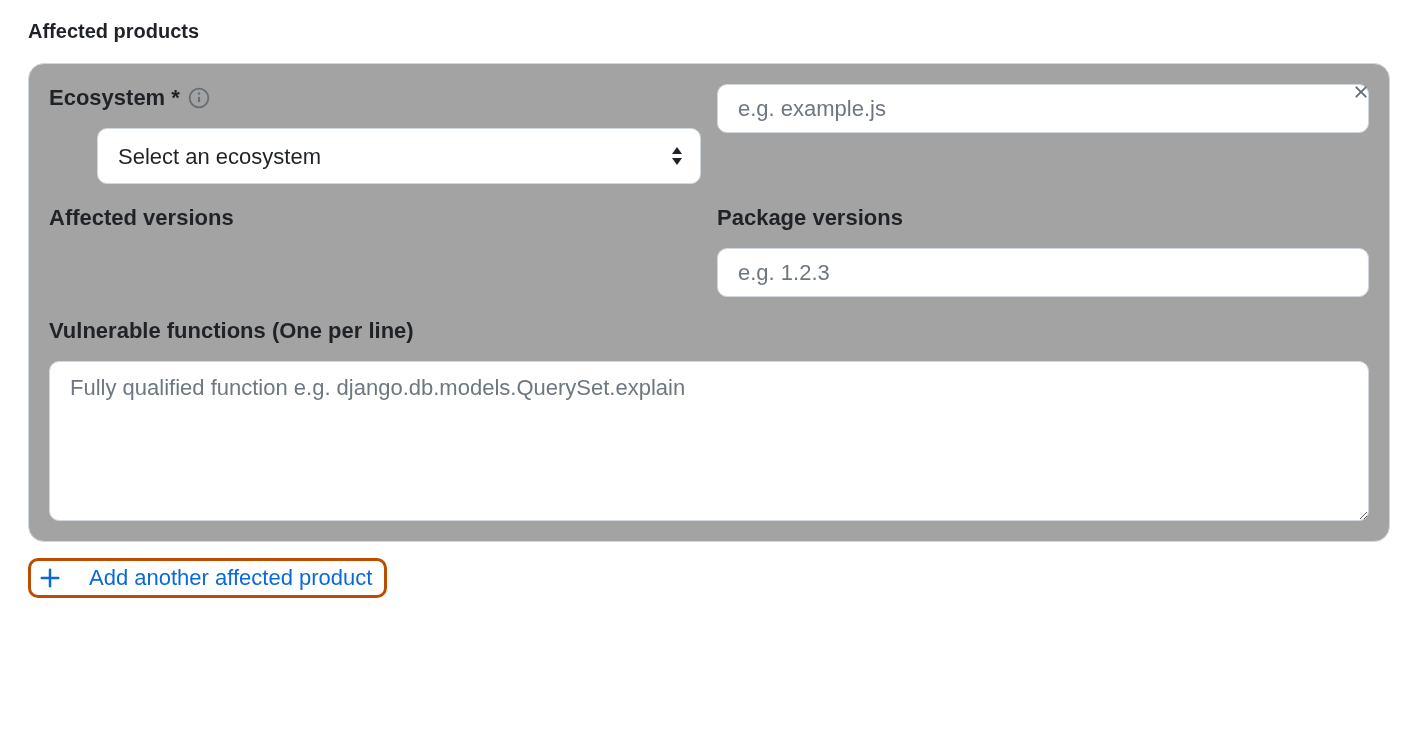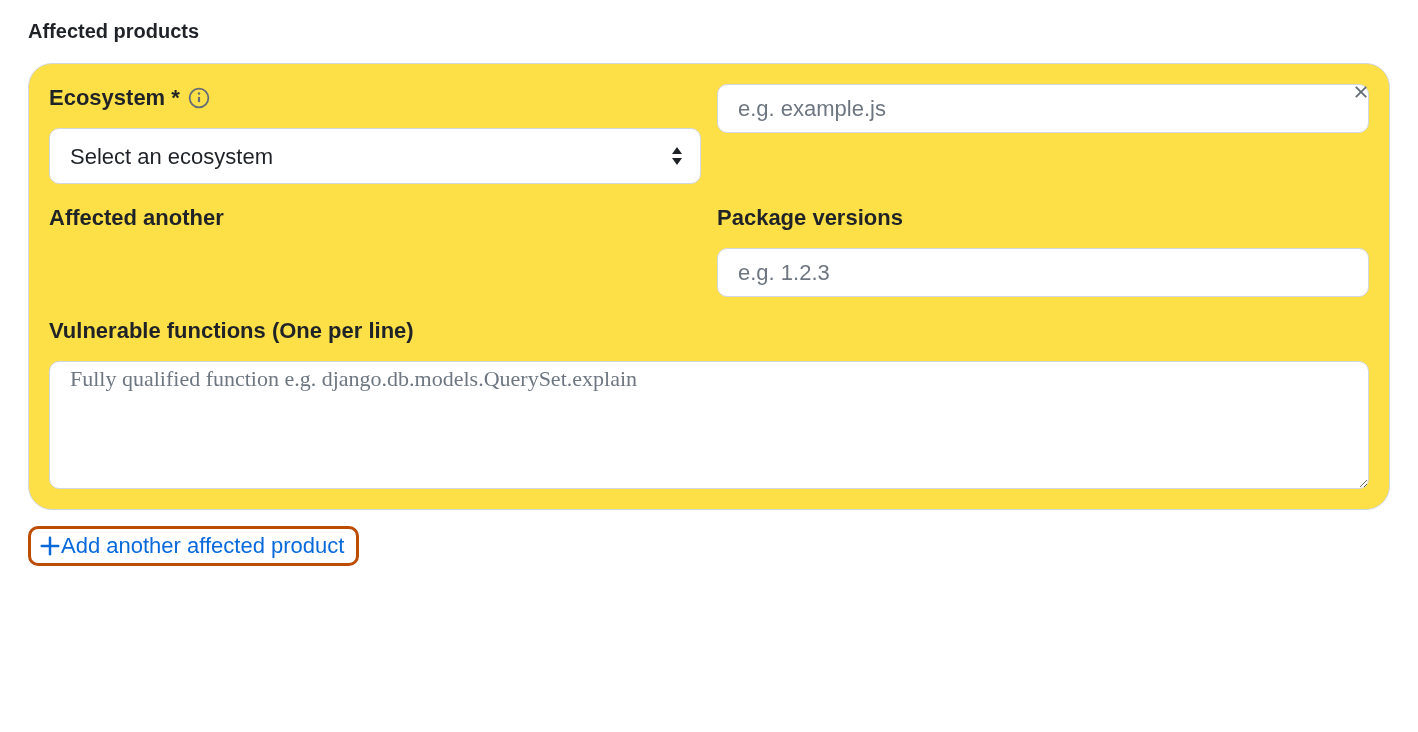--- a/index.html
+++ b/index.html
@@ -13,23 +13,23 @@
       padding: 20px 28px;
       color: #1f2328;
     }
     .section-title {
       font-size: 20px;
       font-weight: 600;
       margin-bottom: 20px;
       color: #1f2328;
     }
     .product-card {
-      background: #fde047;
-      border: 1px solid #d0d7de;
-      border-radius: 24px;
+      background: #a3a3a3;
+      border: 1px solid #d0d7de;
+      border-radius: 16px;
       padding: 20px;
       position: relative;
     }
     .close-btn {
       position: absolute;
       top: 14px;
       right: 14px;
       background: none;
       border: none;
       cursor: pointer;
@@ -88,20 +88,21 @@
       height: 56px;
       padding: 0 32px 0 20px;
       font-size: 22px;
       background: #ffffff;
       border: 1px solid #d0d7de;
       border-radius: 10px;
       appearance: none;
       -webkit-appearance: none;
       cursor: pointer;
       color: #1f2328;
+      margin-left: 48px;
     }
     .select-caret {
       position: absolute;
       right: 18px;
       pointer-events: none;
       display: flex;
       flex-direction: column;
       gap: 2px;
     }
     .select-caret svg {
@@ -117,44 +118,44 @@
       background: #ffffff;
       border: 1px solid #d0d7de;
       border-radius: 10px;
       color: #1f2328;
     }
     .text-input::placeholder {
       color: #6e7781;
     }
     .textarea-input {
       width: 100%;
-      height: 128px;
-      padding: 4px 20px;
+      height: 160px;
+      padding: 13px 20px;
       font-size: 22px;
       background: #ffffff;
       border: 1px solid #d0d7de;
       border-radius: 10px;
       resize: vertical;
-      font-family: Liberation Serif, serif;
+      font-family: Liberation Sans, sans-serif;
       color: #1f2328;
     }
     .textarea-input::placeholder {
       color: #6e7781;
     }
     .add-link-wrapper {
       display: inline-flex;
       margin-top: 16px;
       border: 3px solid #bc4c00;
       border-radius: 10px;
       padding: 4px 12px 4px 8px;
     }
     .add-link {
       display: inline-flex;
       align-items: center;
-      gap: 0;
+      gap: 28px;
       background: none;
       border: none;
       color: #0969da;
       font-size: 22px;
       cursor: pointer;
       font-family: inherit;
     }
     .plus-icon {
       display: inline-flex;
       align-items: center;
@@ -213,21 +214,21 @@
     </div>
 
     <div class="form-group">
       <input type="text" class="text-input" placeholder="e.g. example.js" style="">
     </div>
   </div>
 
   <div class="form-row">
     <div class="form-group">
       <div class="label-row">
-        <label class="field-label">Affected another</label>
+        <label class="field-label">Affected versions</label>
       </div>
     </div>
 
     <div class="form-group">
       <div class="label-row">
         <label class="field-label">Package versions</label>
       </div>
       <input type="text" class="text-input" placeholder="e.g. 1.2.3" style="">
     </div>
   </div>

